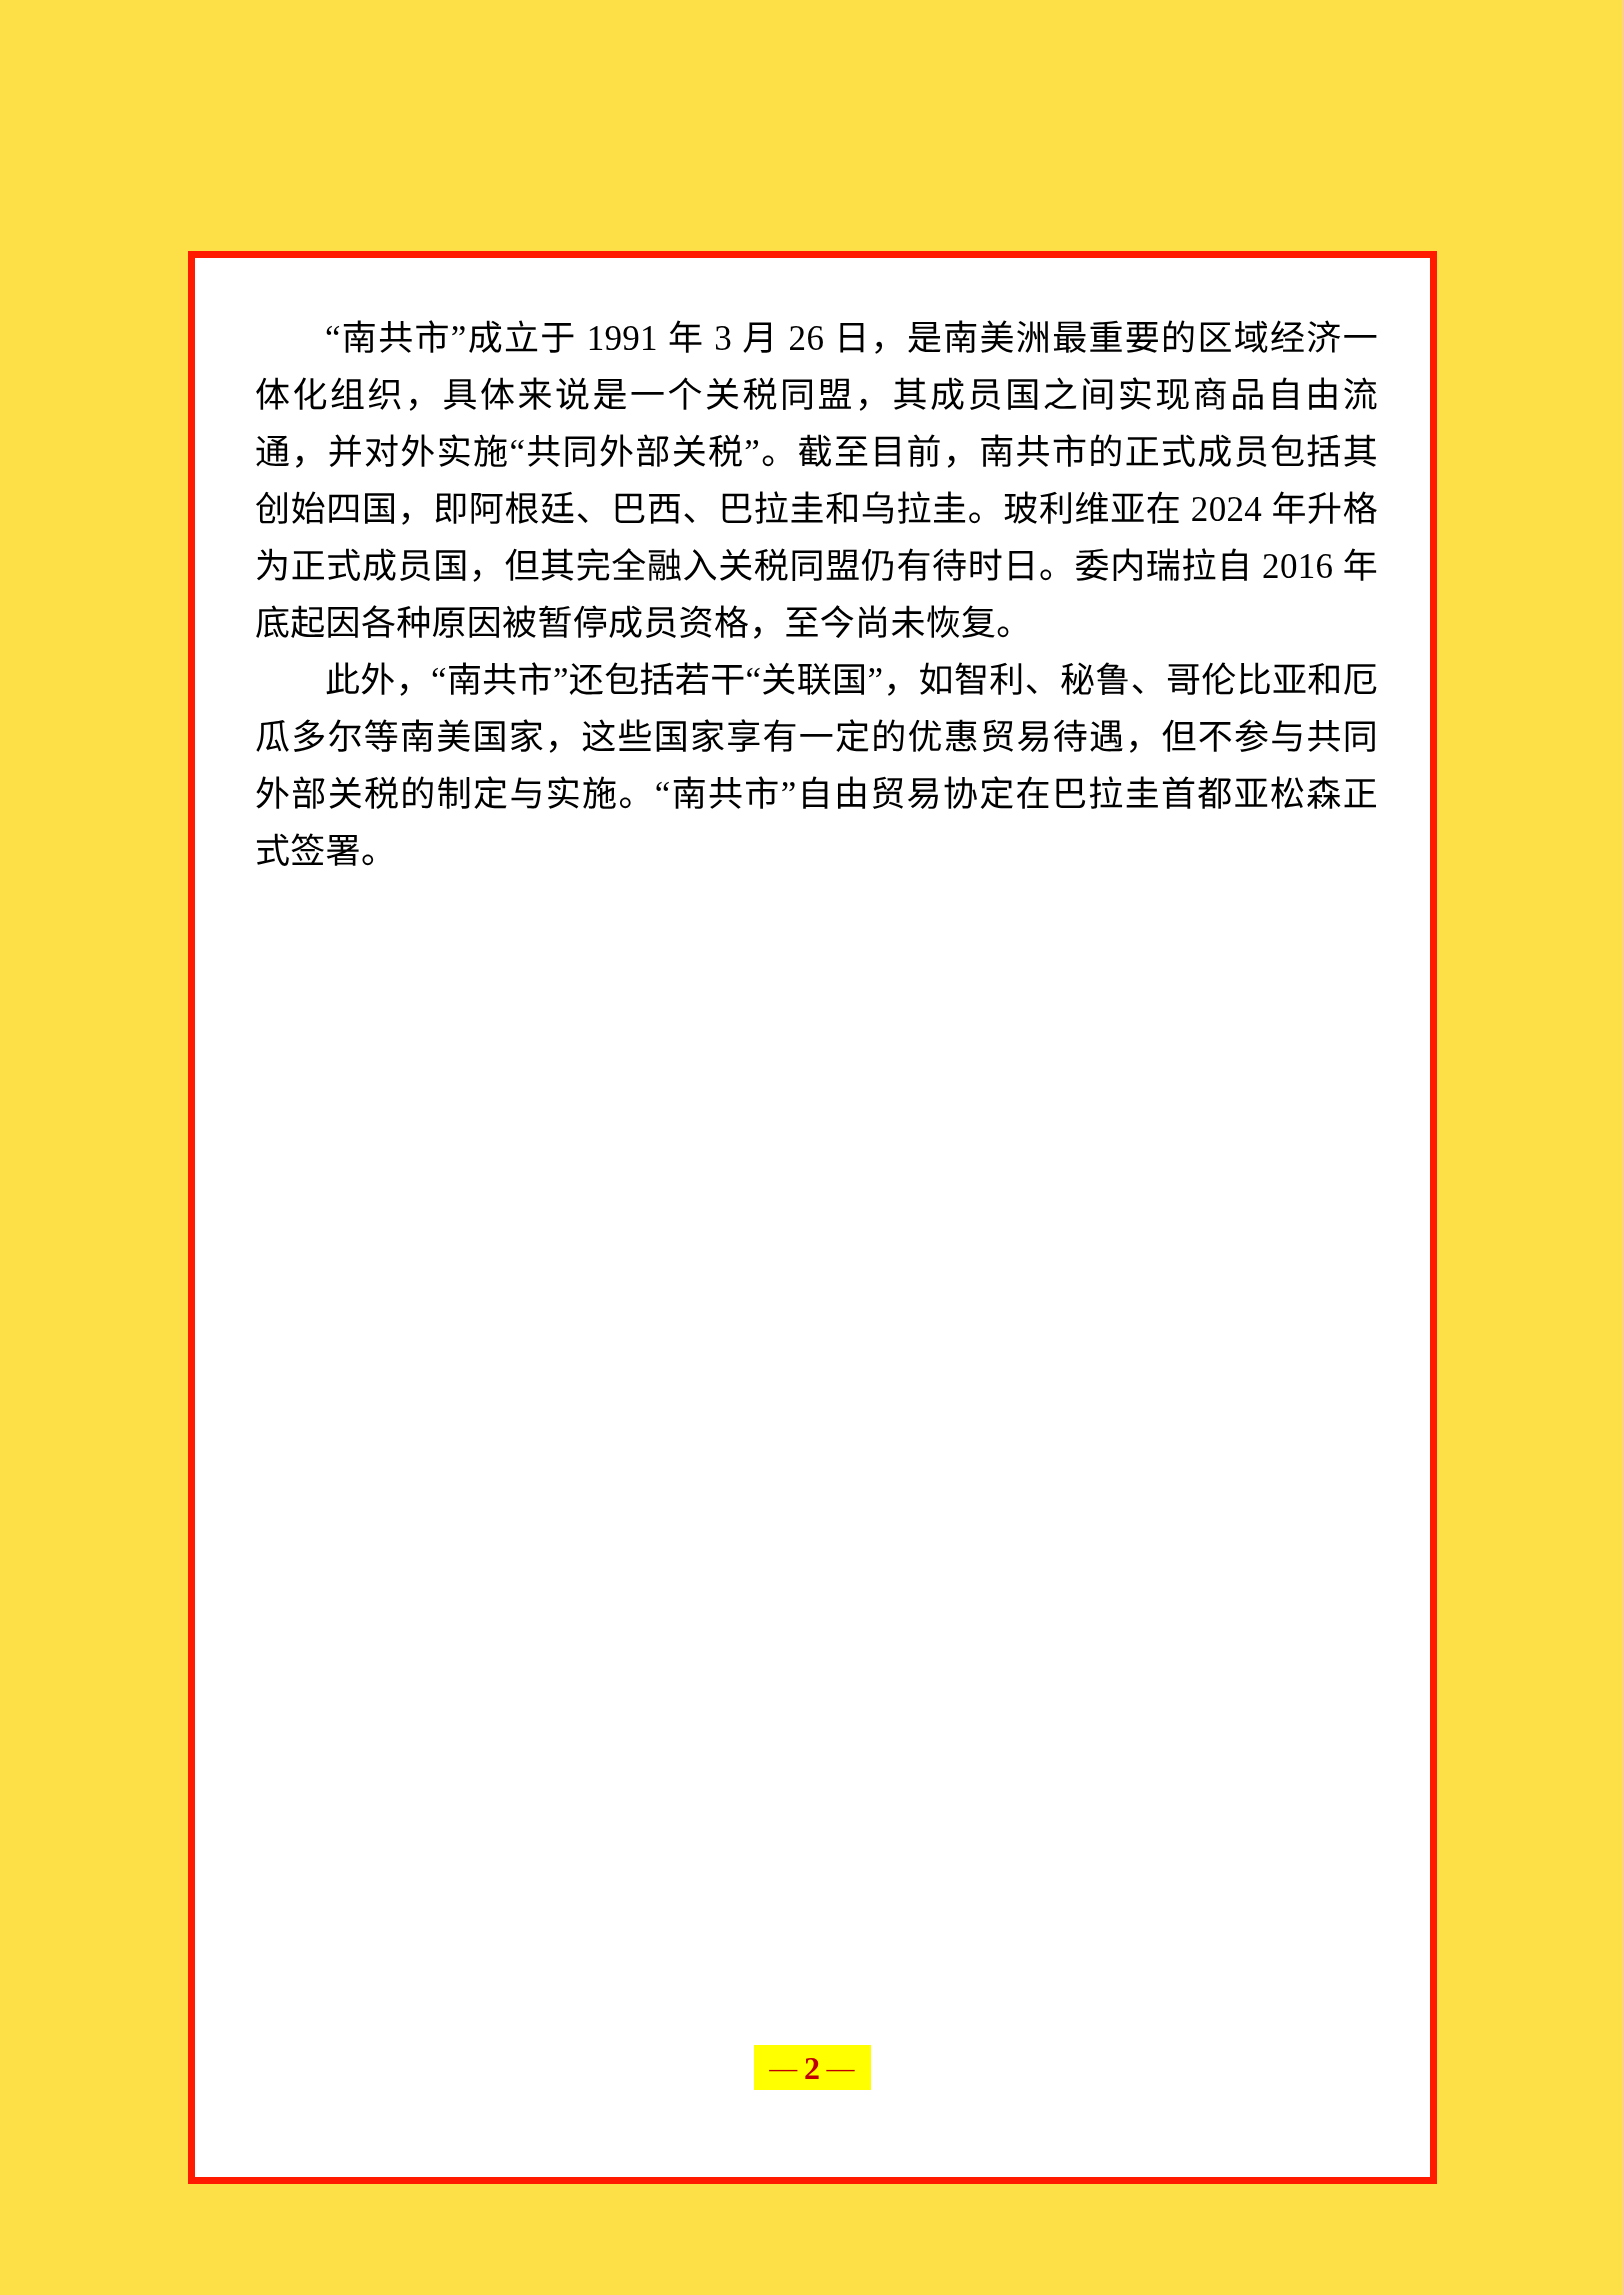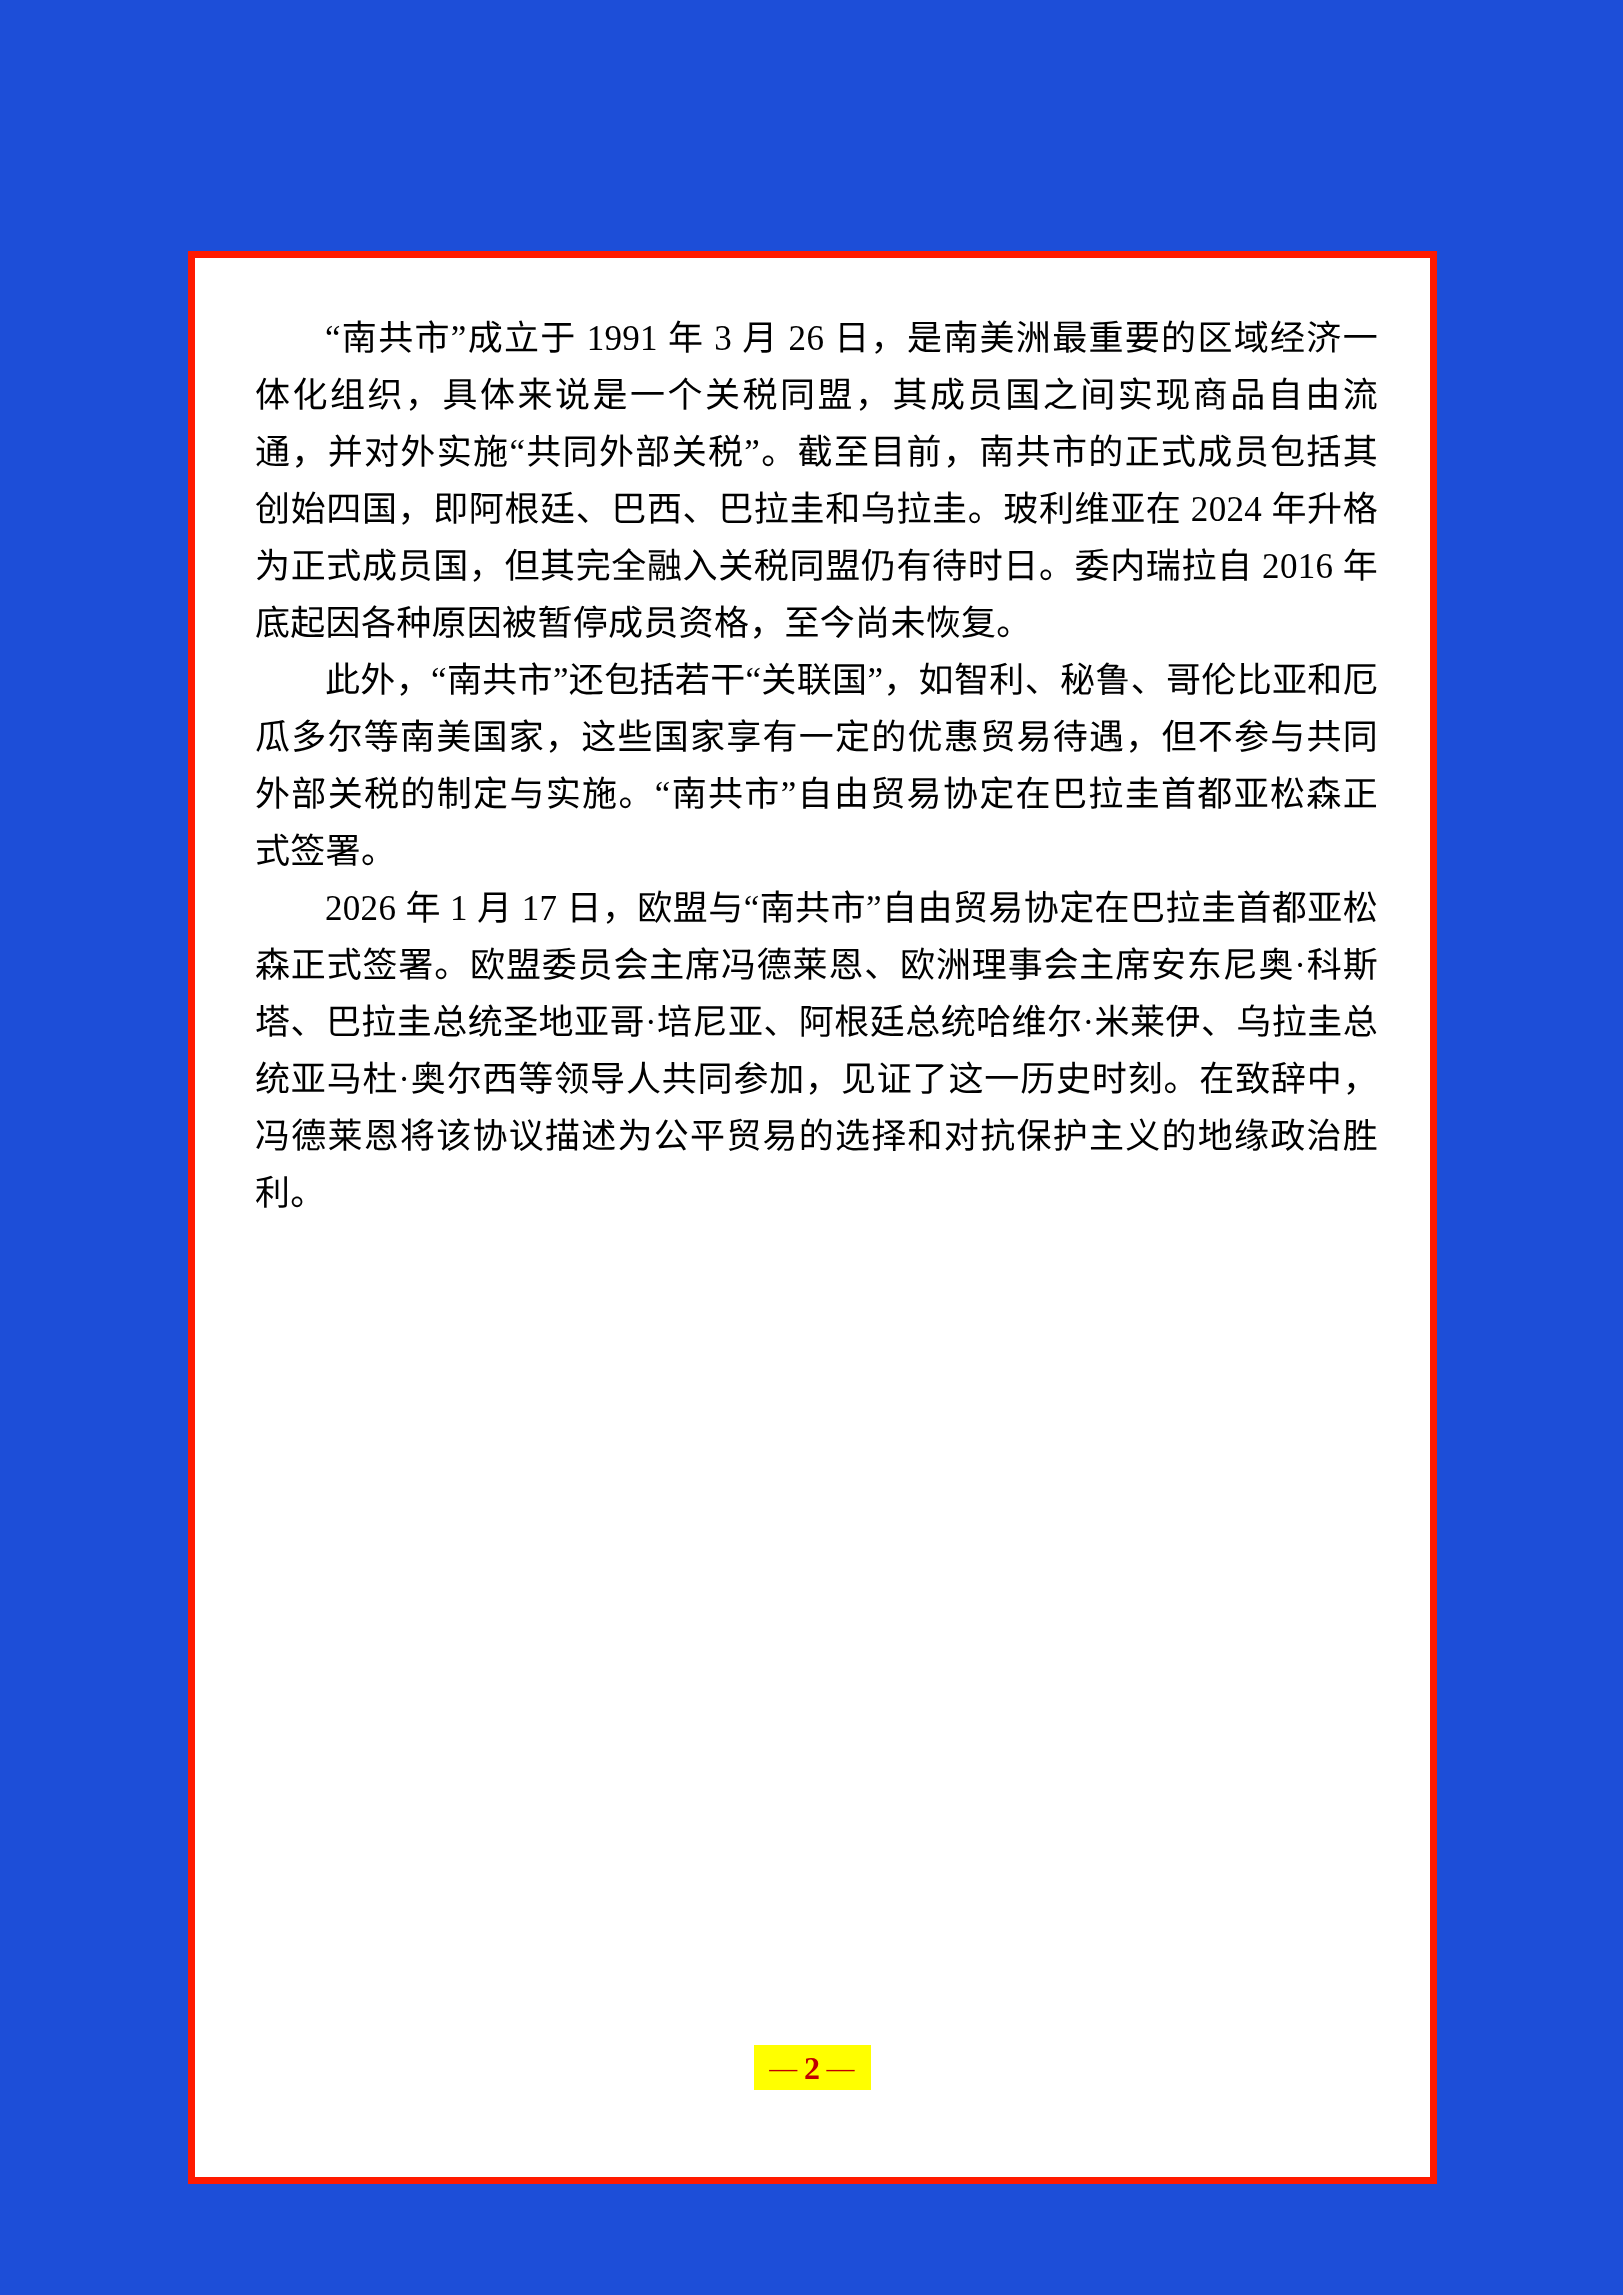--- a/index.html
+++ b/index.html
@@ -13,21 +13,21 @@
     height: 2295px;
     font-family: "Liberation Serif", "DejaVu Serif", serif;
     -webkit-font-smoothing: antialiased;
   }
 
   
   .page {
     position: relative;
     width: 1623px;
     height: 2295px;
-    background: #1d4ed8;
+    background: #fde047;
     box-sizing: border-box;
     text-decoration: underline;
   }
 
   .doc-border {
     position: absolute;
     left: 188px;
     top: 251px;
     width: 1249px;
     height: 1933px;
@@ -100,21 +100,20 @@
 </head>
 <body>
 
 <div class="page">
   <div class="doc-border">
     <div class="doc-inner">
 
       <div class="body-text">
         <p class="para">“南共市”成立于 1991 年 3 月 26 日，是南美洲最重要的区域经济一体化组织，具体来说是一个关税同盟，其成员国之间实现商品自由流通，并对外实施“共同外部关税”。截至目前，南共市的正式成员包括其创始四国，即阿根廷、巴西、巴拉圭和乌拉圭。玻利维亚在 2024 年升格为正式成员国，但其完全融入关税同盟仍有待时日。委内瑞拉自 2016 年底起因各种原因被暂停成员资格，至今尚未恢复。</p>
         <p class="para">此外，“南共市”还包括若干“关联国”，如智利、秘鲁、哥伦比亚和厄瓜多尔等南美国家，这些国家享有一定的优惠贸易待遇，但不参与共同外部关税的制定与实施。“南共市”自由贸易协定在巴拉圭首都亚松森正式签署。</p>
-        <p class="para">2026 年 1 月 17 日，欧盟与“南共市”自由贸易协定在巴拉圭首都亚松森正式签署。欧盟委员会主席冯德莱恩、欧洲理事会主席安东尼奥·科斯塔、巴拉圭总统圣地亚哥·培尼亚、阿根廷总统哈维尔·米莱伊、乌拉圭总统亚马杜·奥尔西等领导人共同参加，见证了这一历史时刻。在致辞中，冯德莱恩将该协议描述为公平贸易的选择和对抗保护主义的地缘政治胜利。</p>
       </div>
 
       <div class="footer">
         <div class="page-number">
           <span class="dash">—</span>
           <span class="num">2</span>
           <span class="dash">—</span>
         </div>
       </div>
 

